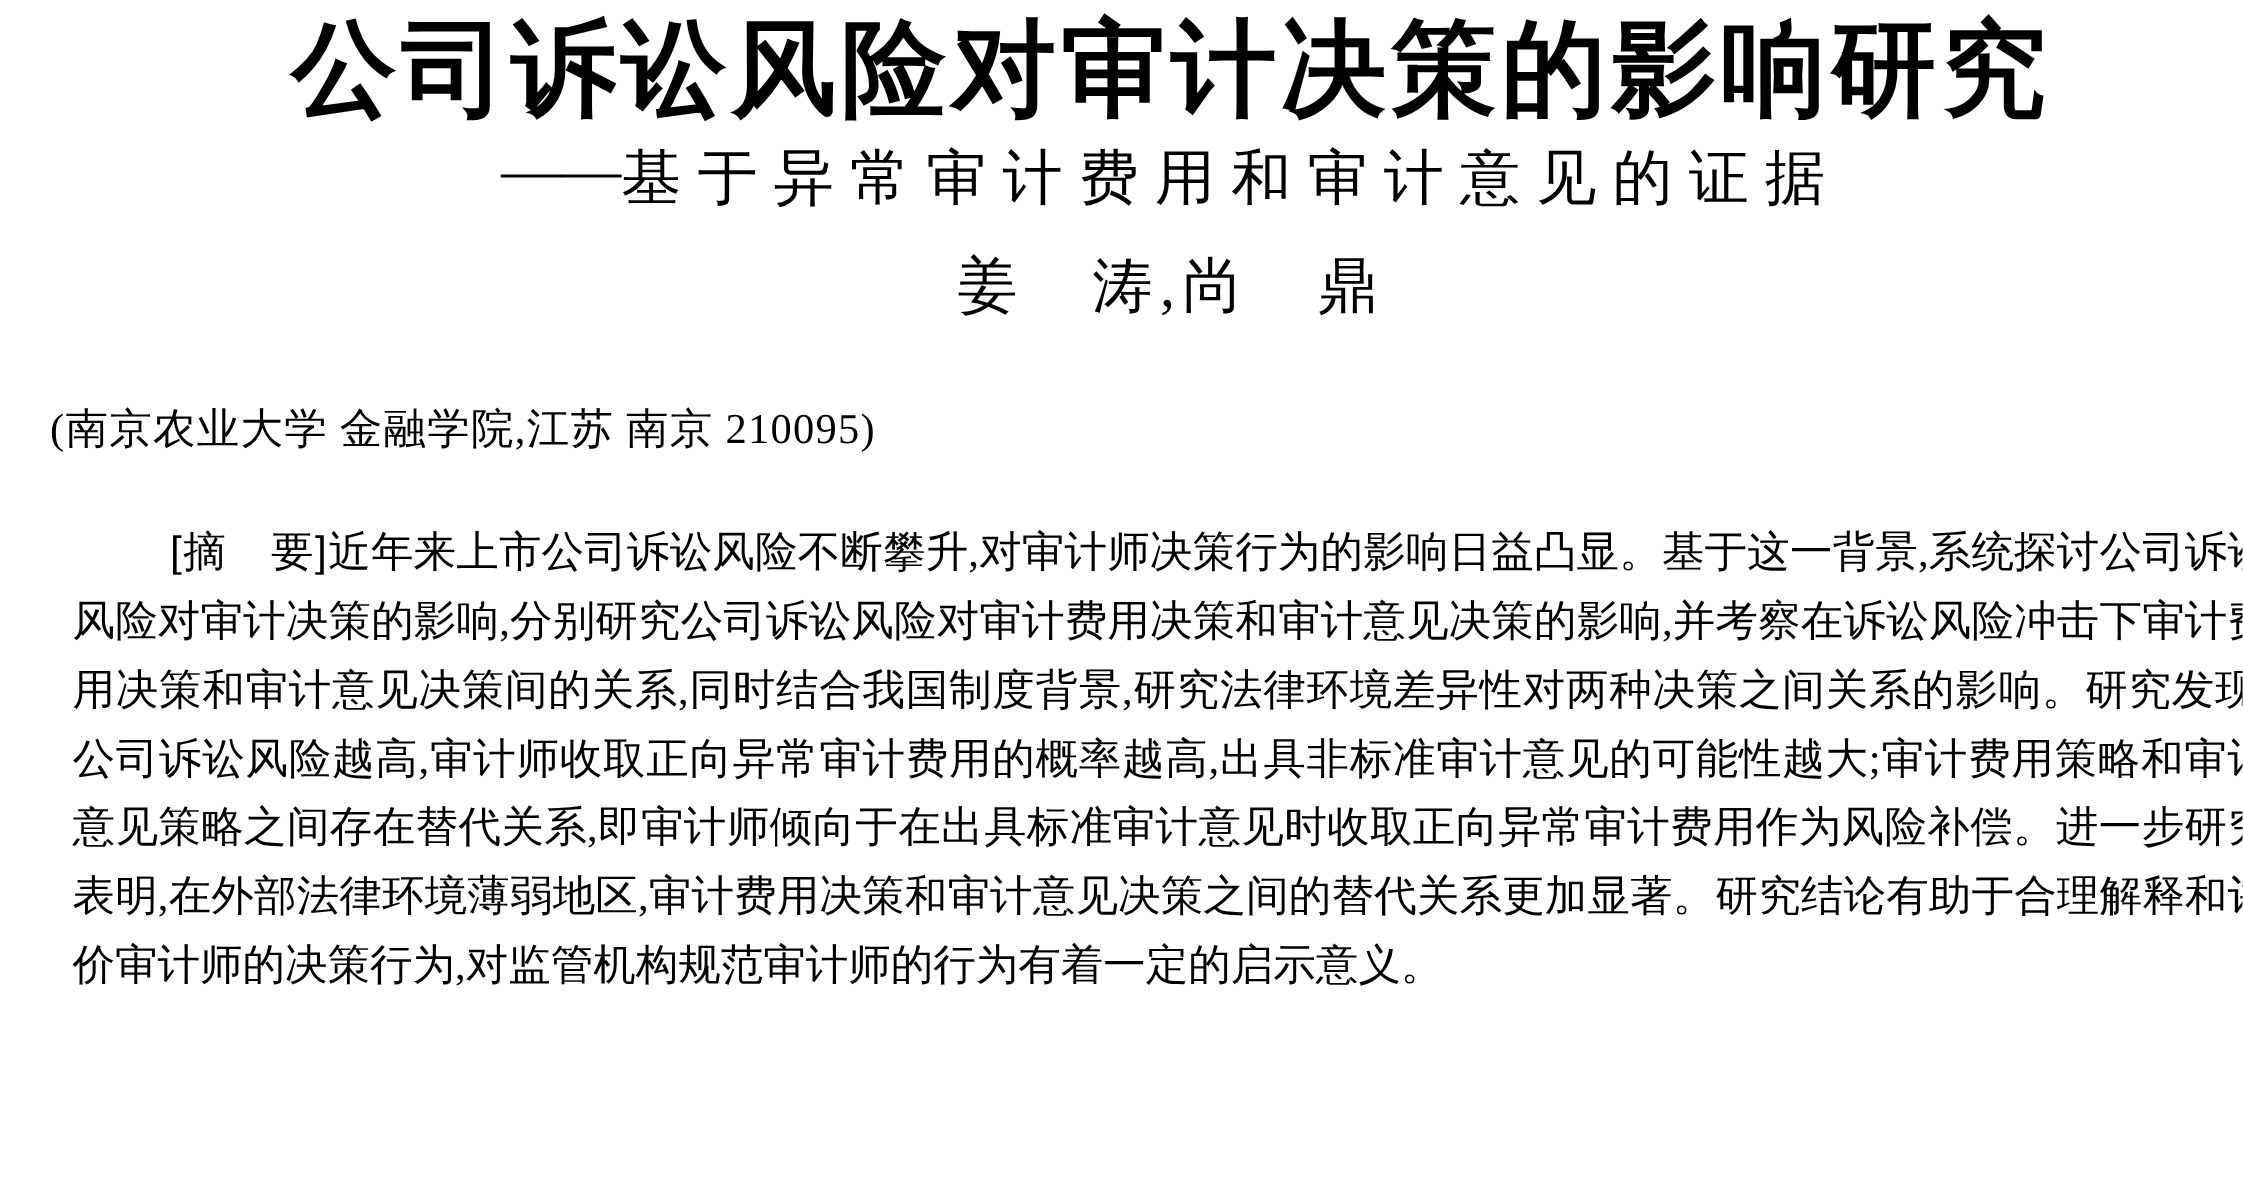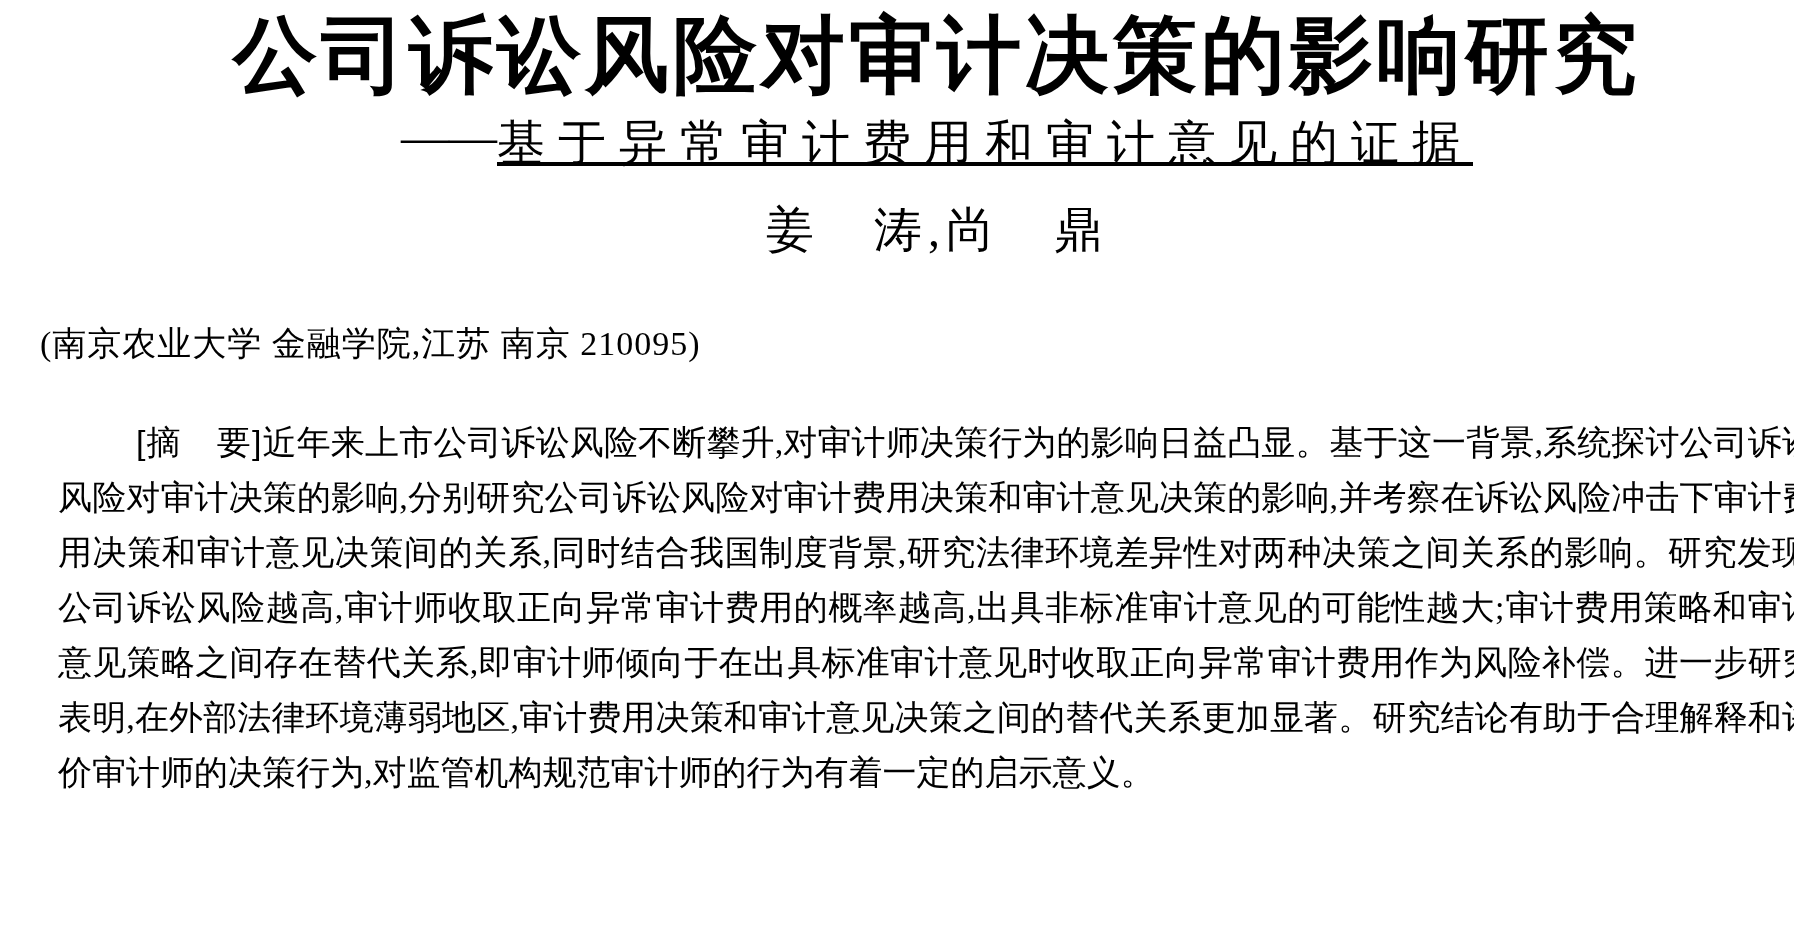--- a/index.html
+++ b/index.html
@@ -35,21 +35,20 @@
     line-height: 1.25;
     white-space: nowrap;
   }
   .subtitle .dash {
     letter-spacing: 0;
     position: relative;
     top: -6px;
   }
   .subtitle .sub-text {
     letter-spacing: 13px;
-    text-decoration: underline;
   }
   .authors {
     margin-top: 28px;
     text-align: center;
     font-size: 48px;
     line-height: 1.2;
     letter-spacing: 6px;
   }
   .affiliation {
     margin-top: 64px;

